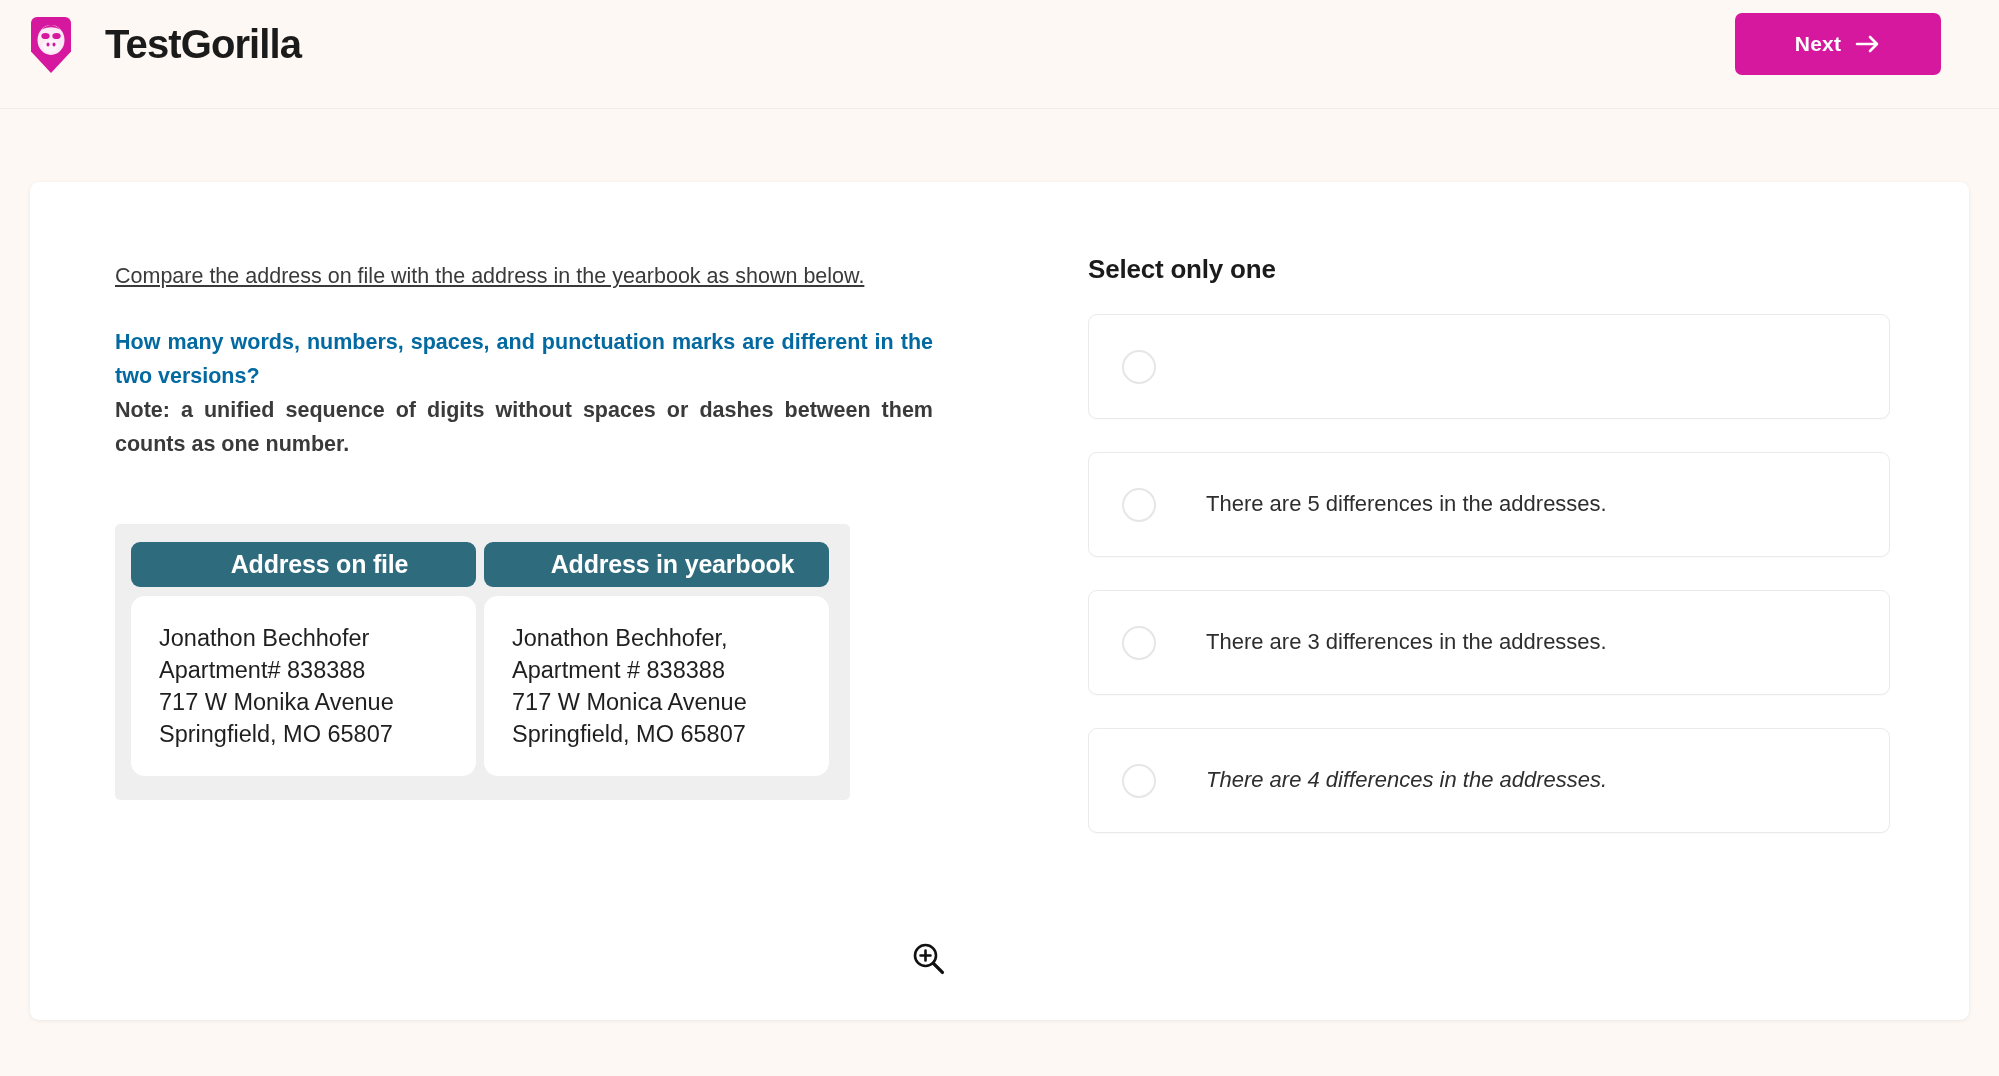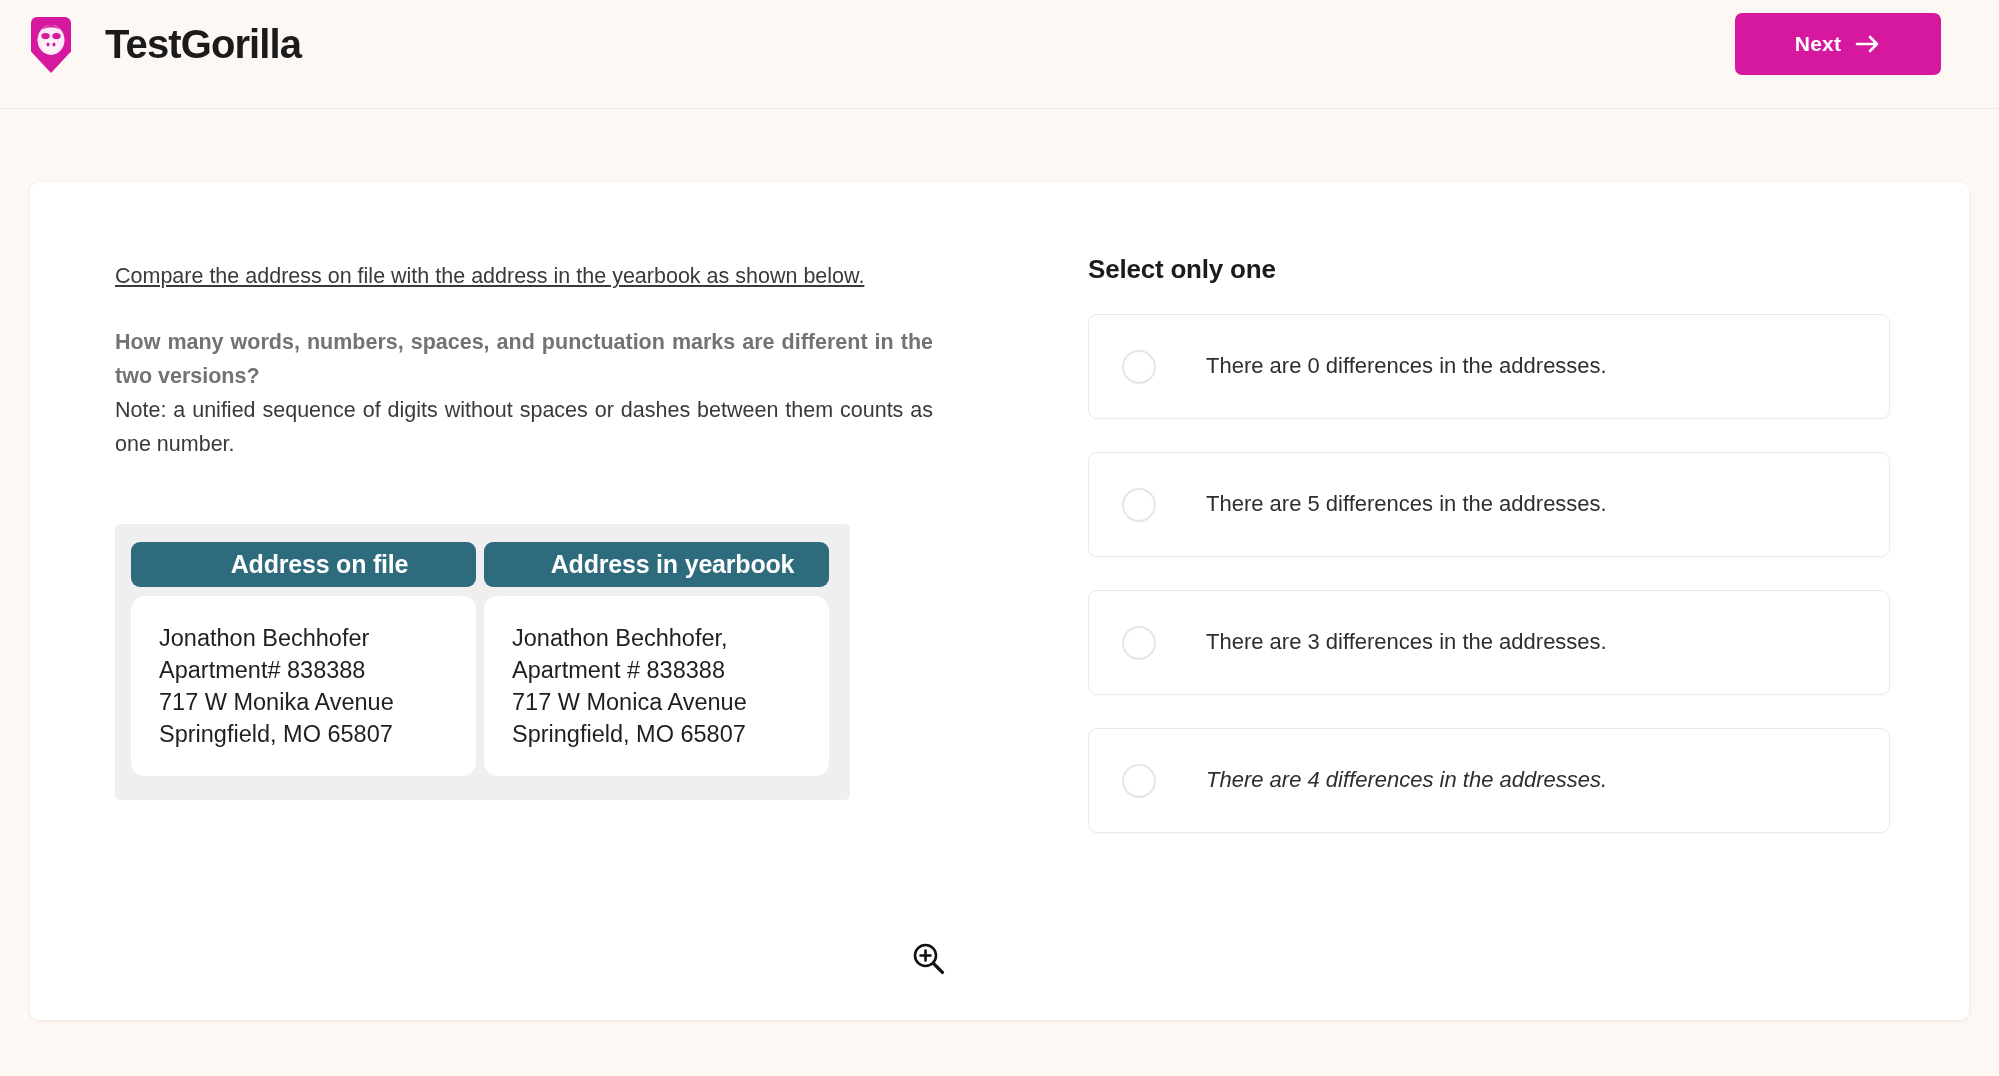--- a/index.html
+++ b/index.html
@@ -82,30 +82,31 @@
     color: #3a3a3a;
     text-align: justify;
     width: 818px;
     text-decoration: underline;
   }
   .q-bold {
     margin-top: 32px;
     font-size: 21.5px;
     line-height: 34px;
     font-weight: 700;
-    color: #737373;
+    color: #0369a1;
     text-align: justify;
     width: 818px;
   }
   .q-note {
     font-size: 21.5px;
     line-height: 34px;
     color: #3a3a3a;
     text-align: justify;
     width: 818px;
+    font-weight: bold;
   }
 
   
   .compare-wrap {
     position: absolute;
     left: 85px; top: 342px;
     width: 735px;
     background: #efefef;
     border-radius: 5px;
     padding: 18px 16px 24px 16px;
@@ -266,21 +267,20 @@
   </div>
 
   <div class="answers-col">
 
     <div class="answers-title">Select only one</div>
 
     <div class="options">
 
       <div class="option">
         <span class="radio"></span>
-        <span class="option-label">There are 0 differences in the addresses.</span>
       </div>
 
       <div class="option">
         <span class="radio"></span>
         <span class="option-label">There are 5 differences in the addresses.</span>
       </div>
 
       <div class="option">
         <span class="radio"></span>
         <span class="option-label">There are 3 differences in the addresses.</span>

